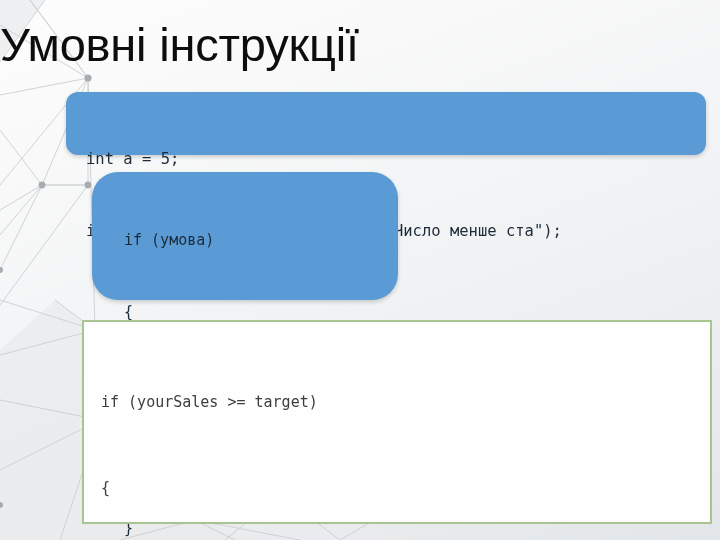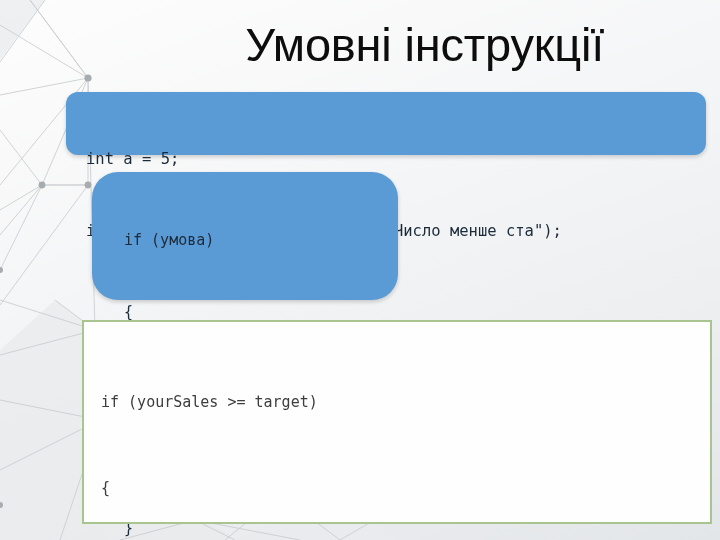--- a/index.html
+++ b/index.html
@@ -23,21 +23,21 @@
     top: 0;
     width: 720px;
     height: 540px;
     pointer-events: none;
   }
   .slide-title {
     position: absolute;
     left: 0;
     top: 16px;
     width: 604px;
-    text-align: right;
+    text-align: left;
     font-size: 47px;
     line-height: 58px;
     font-weight: 400;
     color: #0d0d0d;
     letter-spacing: -0.2px;
     white-space: nowrap;
   }
   .code-box {
     position: absolute;
     box-sizing: border-box;

